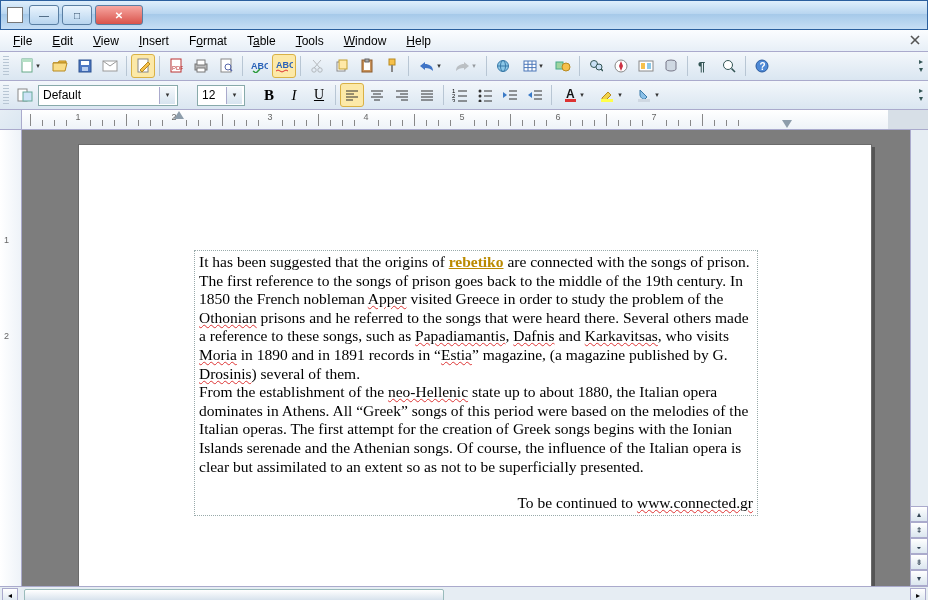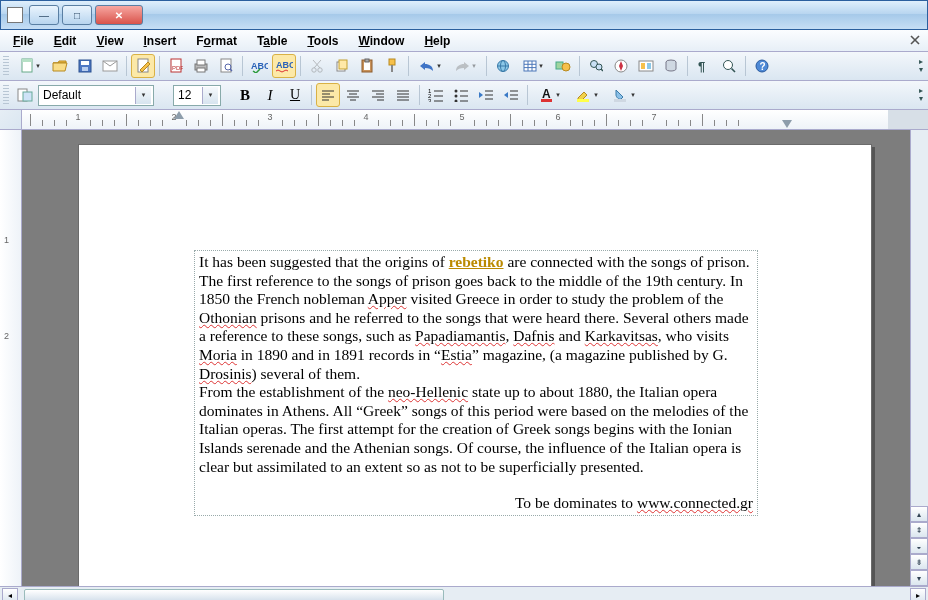--- a/index.html
+++ b/index.html
@@ -10,41 +10,41 @@
 .titlebar .app-icon { width: 16px; height: 16px; margin-right: 6px; border: 1px solid #777; background: #fff; flex: none; }
 .titlebar .title { flex: 1; color: #1e2d3b; font-size: 12px; }
 .win-btns { display: flex; gap: 3px; }
 .win-btn { width: 30px; height: 20px; border: 1px solid #5a7fa3; border-radius: 3px; display: flex; align-items: center; justify-content: center; background: linear-gradient(#eaf4fd,#b8d5ef); }
 .win-btn.close { width: 48px; background: linear-gradient(#f7a7a1,#d9534b); color: #fff; }
 .win-btn .g { font-size: 10px; color: #2e4a66; }
 .win-btn.close .g{ color:#fff; font-weight:bold;}
 
 
 .menubar { height: 22px; background: linear-gradient(#fbfdff,#e7eff7); border-bottom: 1px solid #aac; display: flex; align-items: center; padding: 0 4px; gap: 2px; position: relative; }
-.menubar .menu { padding: 12px 8px; border: 1px solid transparent; border-radius: 3px; cursor: default; font-weight: bold; }
+.menubar .menu { padding: 12px 8px; border: 1px solid transparent; border-radius: 3px; cursor: default; }
 .menubar .menu u { text-decoration: underline; }
 .menu-close { position: absolute; right: 4px; top: 3px; width: 16px; height: 14px; }
 
 
 .toolbar { height: 29px; background: linear-gradient(#f3f7fb,#dae6f1); border-bottom: 1px solid #aac; display: flex; align-items: center; padding: 0 3px; gap: 1px; position: relative; }
 .toolbar .sep { width: 1px; height: 20px; background: #b8c6d4; margin: 0 3px; }
 .tbtn { width: 24px; height: 24px; border: 1px solid transparent; border-radius: 3px; display: flex; align-items: center; justify-content: center; cursor: default; flex: none; }
 .tbtn.active { background: #fce9a8; border-color: #d9b145; }
 .tbtn.dd { width: 34px; }
 .tbtn .tri { margin-left: 2px; font-size: 7px; color:#333; }
 .tico { display: block; }
 .over-chev { position:absolute; right:1px; top:0; bottom:0; width:12px; display:flex; flex-direction:column; align-items:center; justify-content:center; gap:2px; color:#355; }
 .over-chev span { font-size:8px; line-height:6px;}
 
 .handle { width: 6px; height: 20px; margin-right: 3px; background: repeating-linear-gradient(#b8c6d4 0 1px, transparent 1px 3px); flex: none;}
 
 .combo { height: 21px; border: 1px solid #8aa; background: #fff; display: flex; align-items: center; padding: 0 2px 0 4px; }
 .combo .txt { flex: 1; font-size: 12px; }
 .combo .ddbtn { width: 16px; height: 17px; background: linear-gradient(#f6f9fc,#d7e4ef); border-left: 1px solid #aac; display:flex; align-items:center; justify-content:center; font-size:7px; color:#333;}
-.combo.style { width: 116px; }
+.combo.style { width: 140px; }
 .combo.font  { width: 146px; }
 .combo.size  { width: 48px; gap: 10px; }
 
 
 .tbtn.split { width: 36px; }
 
 
 .rulerbar { height: 20px; background: #f0f4f8; display: flex; border-bottom: 1px solid #aac;}
 .vruler-corner { width: 22px; border-right: 1px solid #aac; background: linear-gradient(135deg,#e6eef5,#dae6f1); }
 .hruler { flex:1; position: relative; background: linear-gradient(#fff,#eef3f8); font-size:9px; color:#666; overflow:hidden;}
@@ -494,21 +494,21 @@
   <div class="vruler" id="vruler">
       <div class="num" style="top: 110px;">1</div>
       <div class="num" style="top: 206px;">2</div>
     </div>
   <div class="canvas-wrap">
     <div class="canvas">
       <div class="page">
         <div class="textframe">
           <span>It has been suggested that the origins of </span><span class="rebetiko">rebetiko</span><span> are connected with the songs of prison. The first reference to the songs of prison goes back to the middle of the 19th century. In 1850 the French nobleman </span><span class="spell">Apper</span><span> visited Greece in order to study the problem of the </span><span class="spell">Othonian</span><span> prisons and he referred to the songs that were heard there. Several others made a reference to these songs, such as </span><span class="spell">Papadiamantis</span><span>, </span><span class="spell">Dafnis</span><span> and </span><span class="spell">Karkavitsas</span><span>, who visits </span><span class="spell">Moria</span><span> in 1890 and in 1891 records in “</span><span class="spell">Estia</span><span>” magazine, (a magazine published by G. </span><span class="spell">Drosinis</span><span>) several of them.</span><br>
           <span>From the establishment of the </span><span class="spell">neo-Hellenic</span><span> state up to about 1880, the Italian opera dominates in Athens. All “Greek” songs of this period were based on the melodies of the Italian operas. The first attempt for the creation of Greek songs begins with the Ionian Islands serenade and the Athenian songs. Of course, the influence of the Italian opera is clear but assimilated to an extent so as not to be superficially presented.</span>
-          <span class="tbc"><span>To be dominates to </span><span class="spell">www.connected.gr</span></span>
+          <span class="tbc"><span>To be continued to </span><span class="spell">www.connected.gr</span></span>
         </div>
       </div>
     </div>
     <div class="vsb"></div>
     <div class="nav-btns">
       <div>▴</div>
       <div>⇞</div>
       <div>◒</div>
       <div>⇟</div>
       <div>▾</div>

